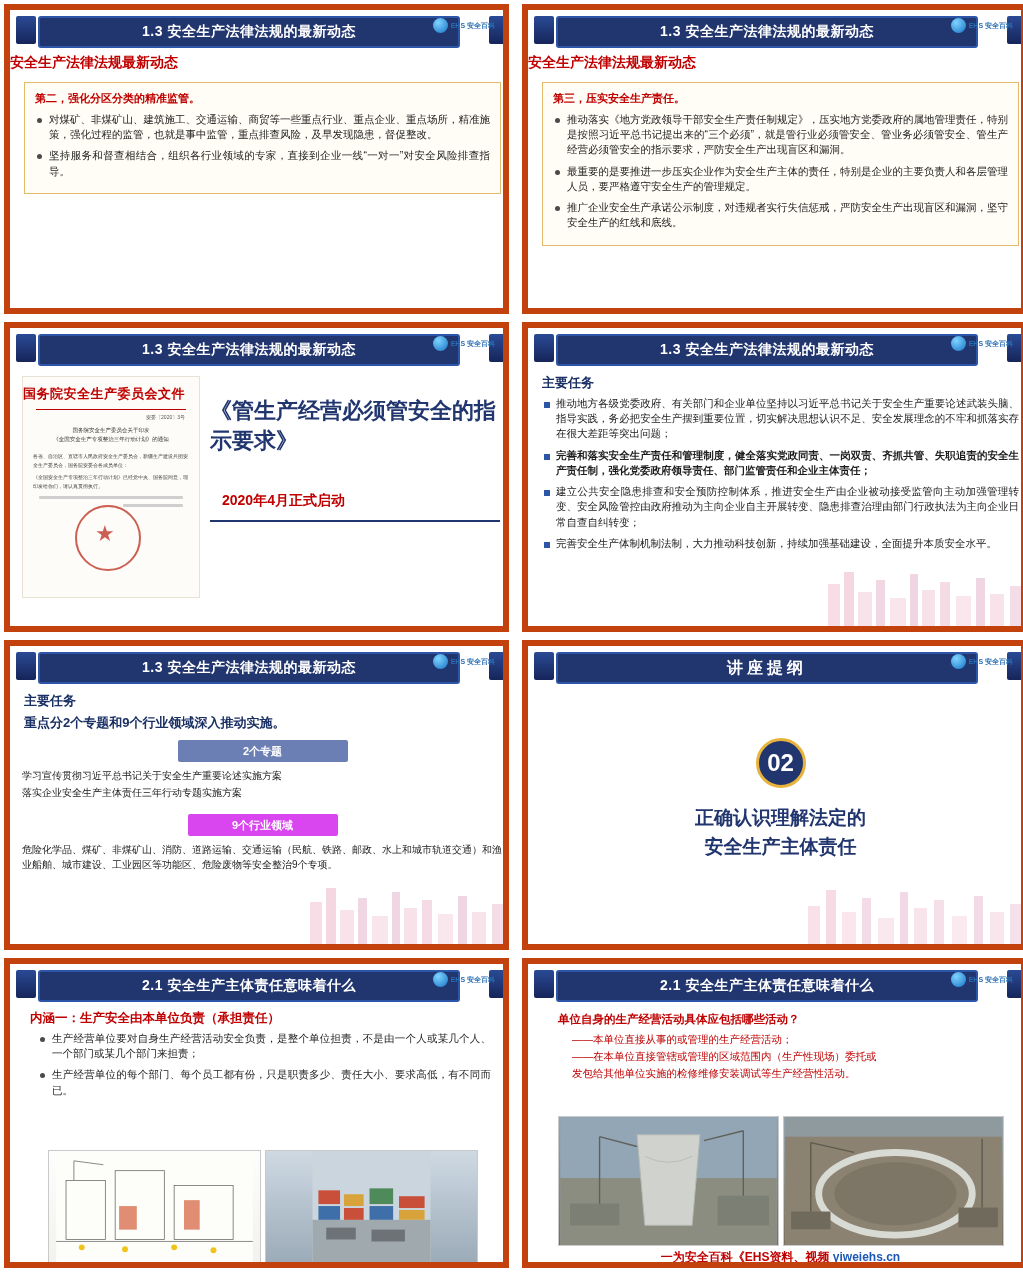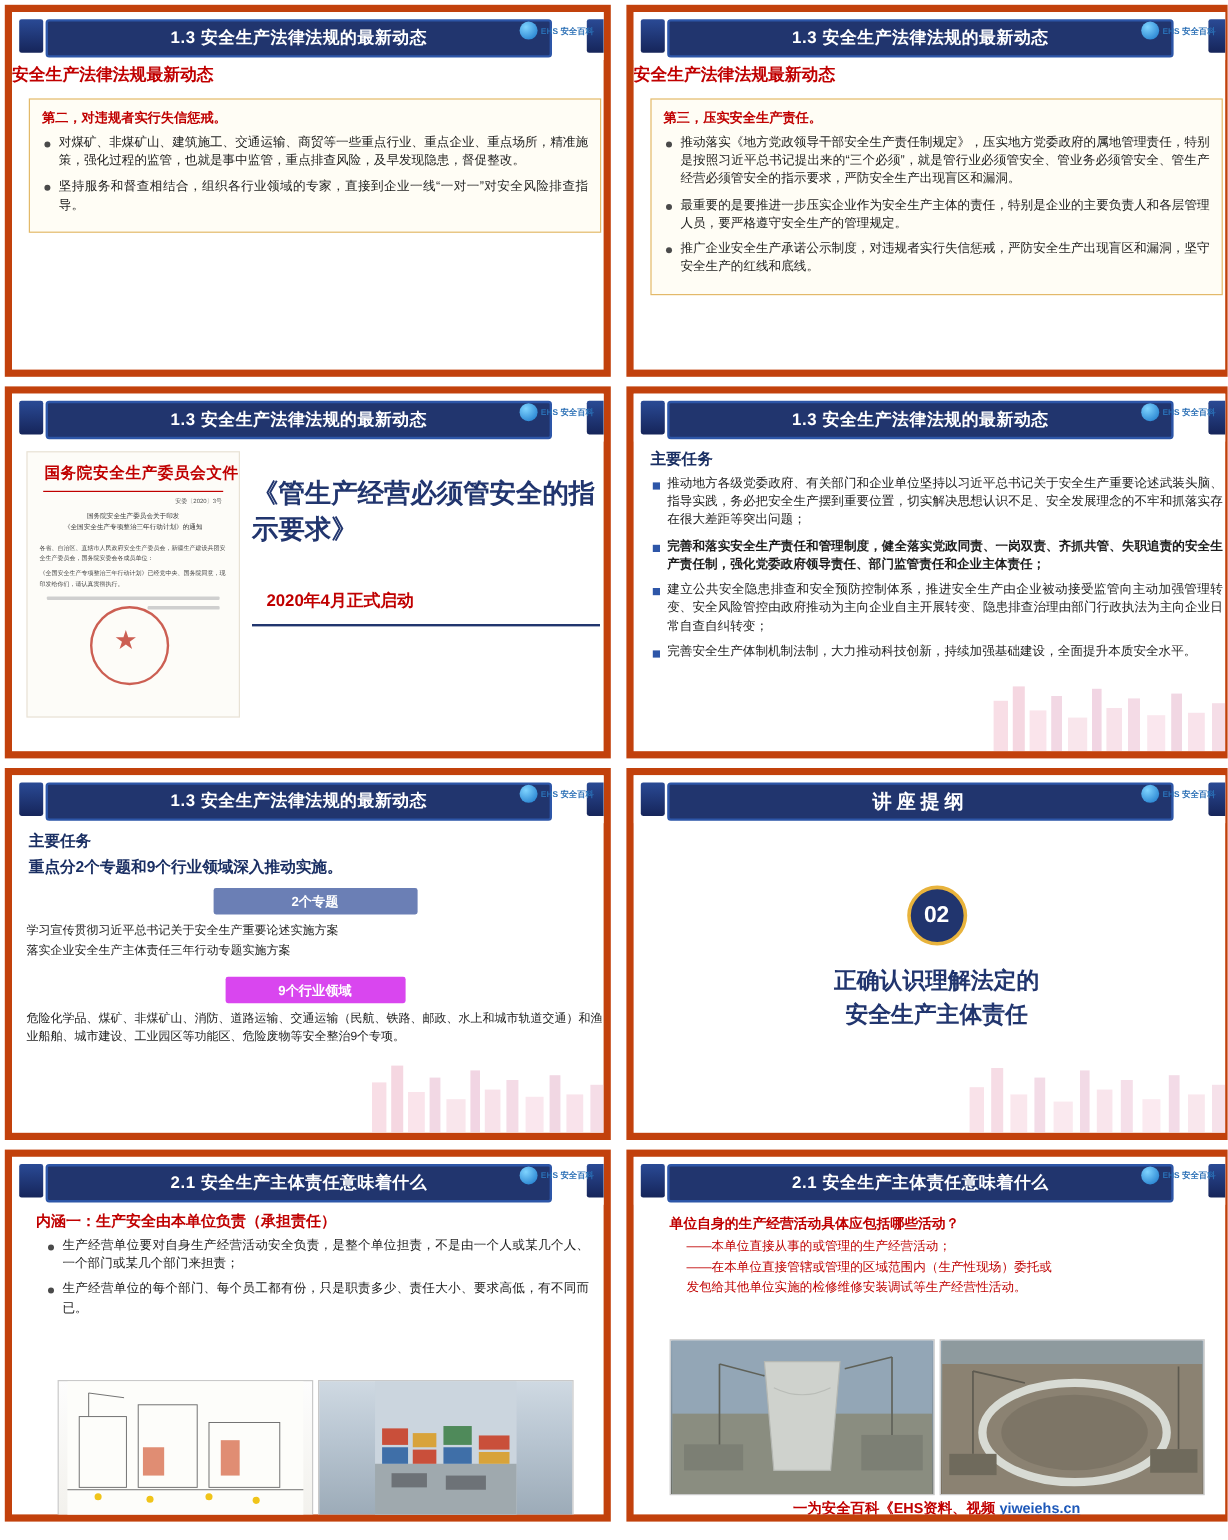--- a/index.html
+++ b/index.html
@@ -22,38 +22,38 @@
   .ltitle{color:#1a2f63;font-size:13px;font-weight:bold;margin:6px 0 4px 14px;}
   .boxed{margin:10px 14px 0 14px;border:1px solid #e3b96a;background:#fffdf5;padding:8px 10px;box-sizing:border-box;}
   .lead{color:#c00000;font-size:11px;font-weight:bold;margin:0 0 6px 0;}
   ul.bul{list-style:none;margin:0;padding:0;}
   ul.bul li{position:relative;padding-left:14px;margin:0 0 6px 0;font-size:10.5px;line-height:1.45;color:#1c1c1c;text-align:justify;}
   ul.bul li:before{content:"";position:absolute;left:2px;top:6px;width:5px;height:5px;background:#4a4a4a;border-radius:50%;}
   ul.sq li:before{border-radius:0;background:#2d56a8;width:6px;height:6px;}
   .r{color:#c00000;font-weight:bold;}
   
   .doc{position:absolute;left:12px;top:8px;width:176px;height:220px;background:#fdfcf8;border:1px solid #e8e2d5;}
-  .doc-t{color:#c00000;font-size:13px;font-weight:bold;text-align:right;margin-top:8px;letter-spacing:.5px;}
+  .doc-t{color:#c00000;font-size:13px;font-weight:bold;text-align:left;margin-top:8px;letter-spacing:.5px;}
   .doc-rule{width:150px;height:1px;background:#c00000;margin:6px auto 0 auto;}
   .doc-line{height:3px;background:#cfcfcf;margin:5px 16px;border-radius:1px;}
   .doc-line.s{width:60px;margin-left:auto;margin-right:16px;}
   .doc-seal{position:absolute;left:52px;top:128px;width:62px;height:62px;border:2px solid #c0392b;border-radius:50%;opacity:.8;}
   .doc-seal:after{content:"★";position:absolute;left:18px;top:14px;color:#c0392b;font-size:22px;}
   .bigtitle{position:absolute;left:200px;top:28px;width:296px;color:#21356e;font-size:22px;font-weight:bold;line-height:1.35;}
   .bigsub{position:absolute;left:212px;top:124px;color:#c00000;font-size:14px;font-weight:bold;}
   .underline{position:absolute;left:200px;top:152px;width:290px;height:2px;background:#21356e;}
   
   .pill{margin:8px auto 0 auto;width:170px;height:22px;background:#6b7fb5;color:#fff;font-size:11px;font-weight:bold;
         display:flex;align-items:center;justify-content:center;border-radius:2px;}
   .pill.dark{background:#d946ef;width:150px;}
   .mini{font-size:10px;line-height:1.5;color:#1c1c1c;margin:6px 12px 0 12px;}
   .mini p{margin:2px 0;}
   
   .s6 .hdr-bar{background:#21356e;}
-  .badge{width:44px;height:44px;border-radius:50%;background:#21356e;border:3px solid #e8b33c;color:#fff;font-size:19px;font-weight:bold;
+  .badge{width:44px;height:44px;border-radius:50%;background:#21356e;border:3px solid #e8b33c;color:#fff;font-size:24px;font-weight:bold;
          display:flex;align-items:center;justify-content:center;margin:52px auto 0 auto;text-align:right;}
   .s6title{text-align:center;color:#21356e;font-size:19px;font-weight:bold;line-height:1.5;margin-top:16px;}
   
   .city{position:absolute;left:0;bottom:0;width:505px;height:72px;pointer-events:none;}
   
   .img-row{position:absolute;left:38px;top:146px;width:430px;height:118px;display:flex;gap:4px;}
   .ph{flex:1;border:1px solid #c9c9c9;}
   .ph.sketch{background:linear-gradient(180deg,#fdfdfd,#f2f1ec);}
   .ph.port{background:linear-gradient(180deg,#cfd9e2 0%,#b9c6d2 40%,#9aa9b6 100%);}
   .ph.tower{background:linear-gradient(180deg,#8ea3b5 0%,#7d8e9b 45%,#6d6f66 100%);}
@@ -77,21 +77,21 @@
         </div>
       <div class="hdr-accent-r"></div>
     </div>
     <div class="wm">
       <div class="wm-ball"></div>
       <div class="wm-txt">EHS 安全百科</div>
     </div>
     <div class="body">
       <div class="ctitle">安全生产法律法规最新动态</div>
       <div class="boxed">
-        <p class="lead">第二，对违规者实行失信惩戒。</p>
+        <p class="lead">第二，强化分区分类的精准监管。</p>
         <ul class="bul">
           <li>对煤矿、非煤矿山、建筑施工、交通运输、商贸等一些重点行业、重点企业、重点场所，精准施策，强化过程的监管，也就是事中监管，重点排查风险，及早发现隐患，督促整改。</li>
           <li>坚持服务和督查相结合，组织各行业领域的专家，直接到企业一线“一对一”对安全风险排查指导。</li>
         </ul>
       </div>
     </div>
   </div>
 
   <div class="slide">
     <div class="hdr">

